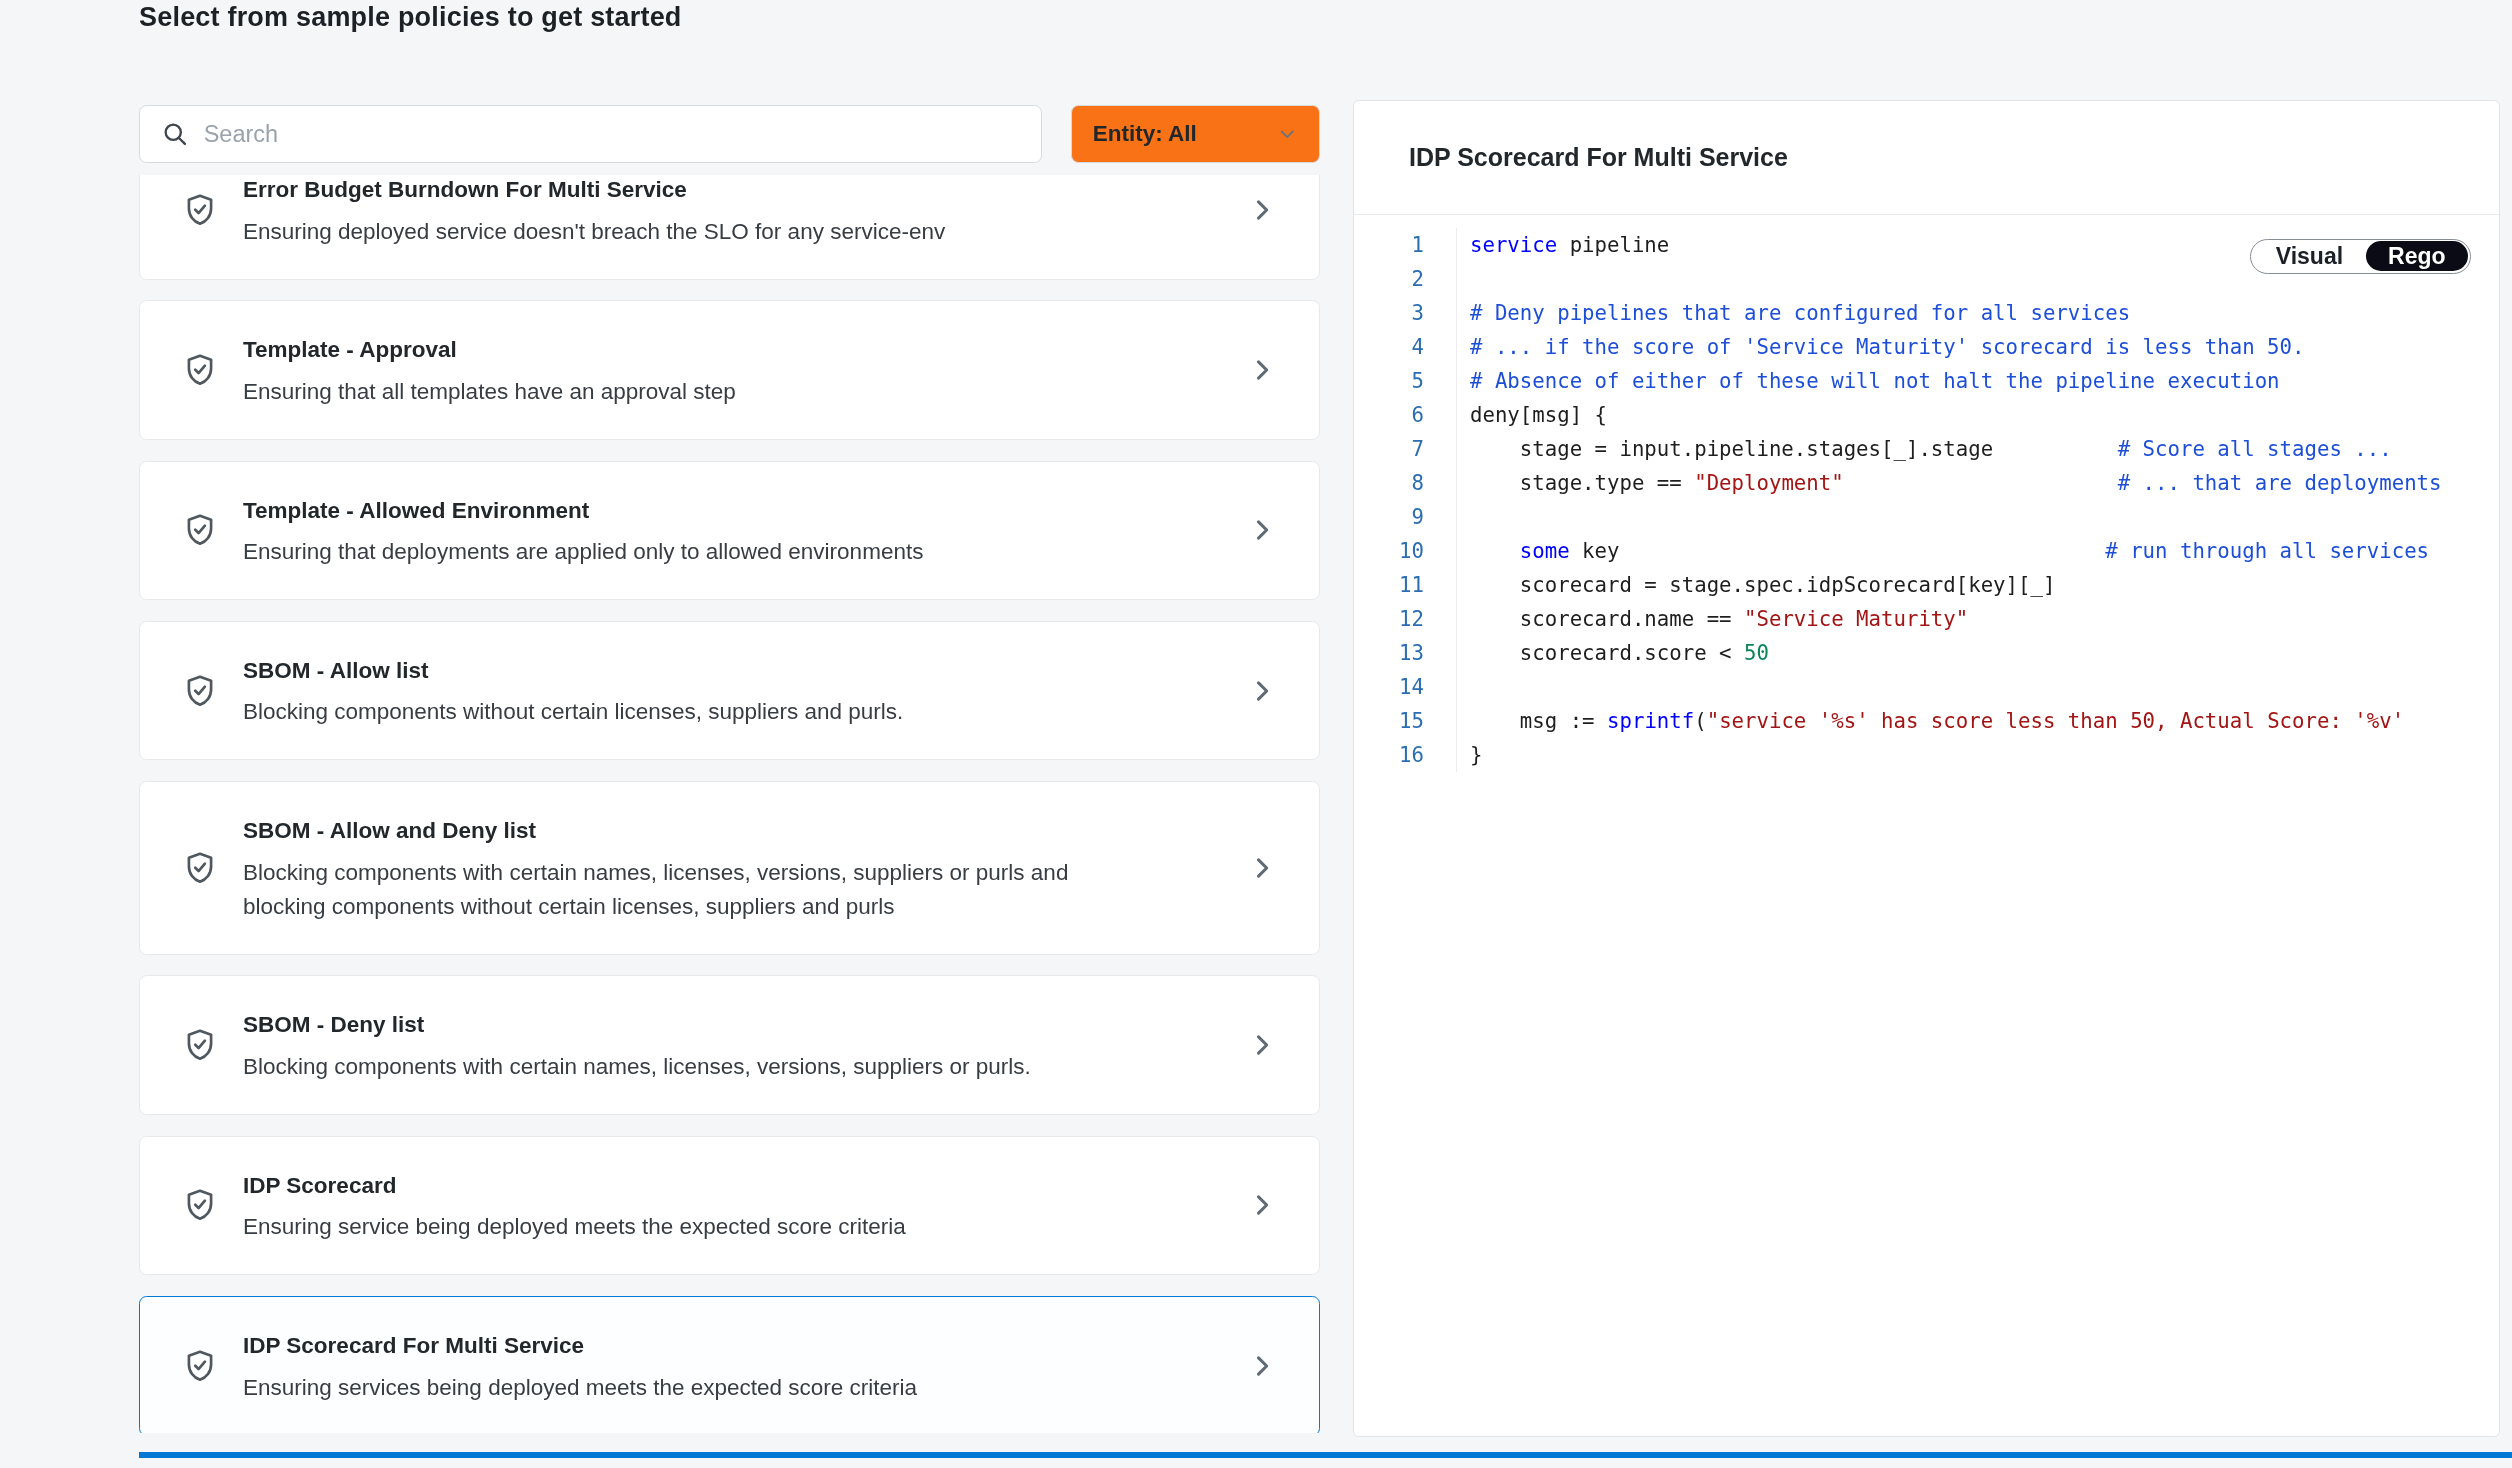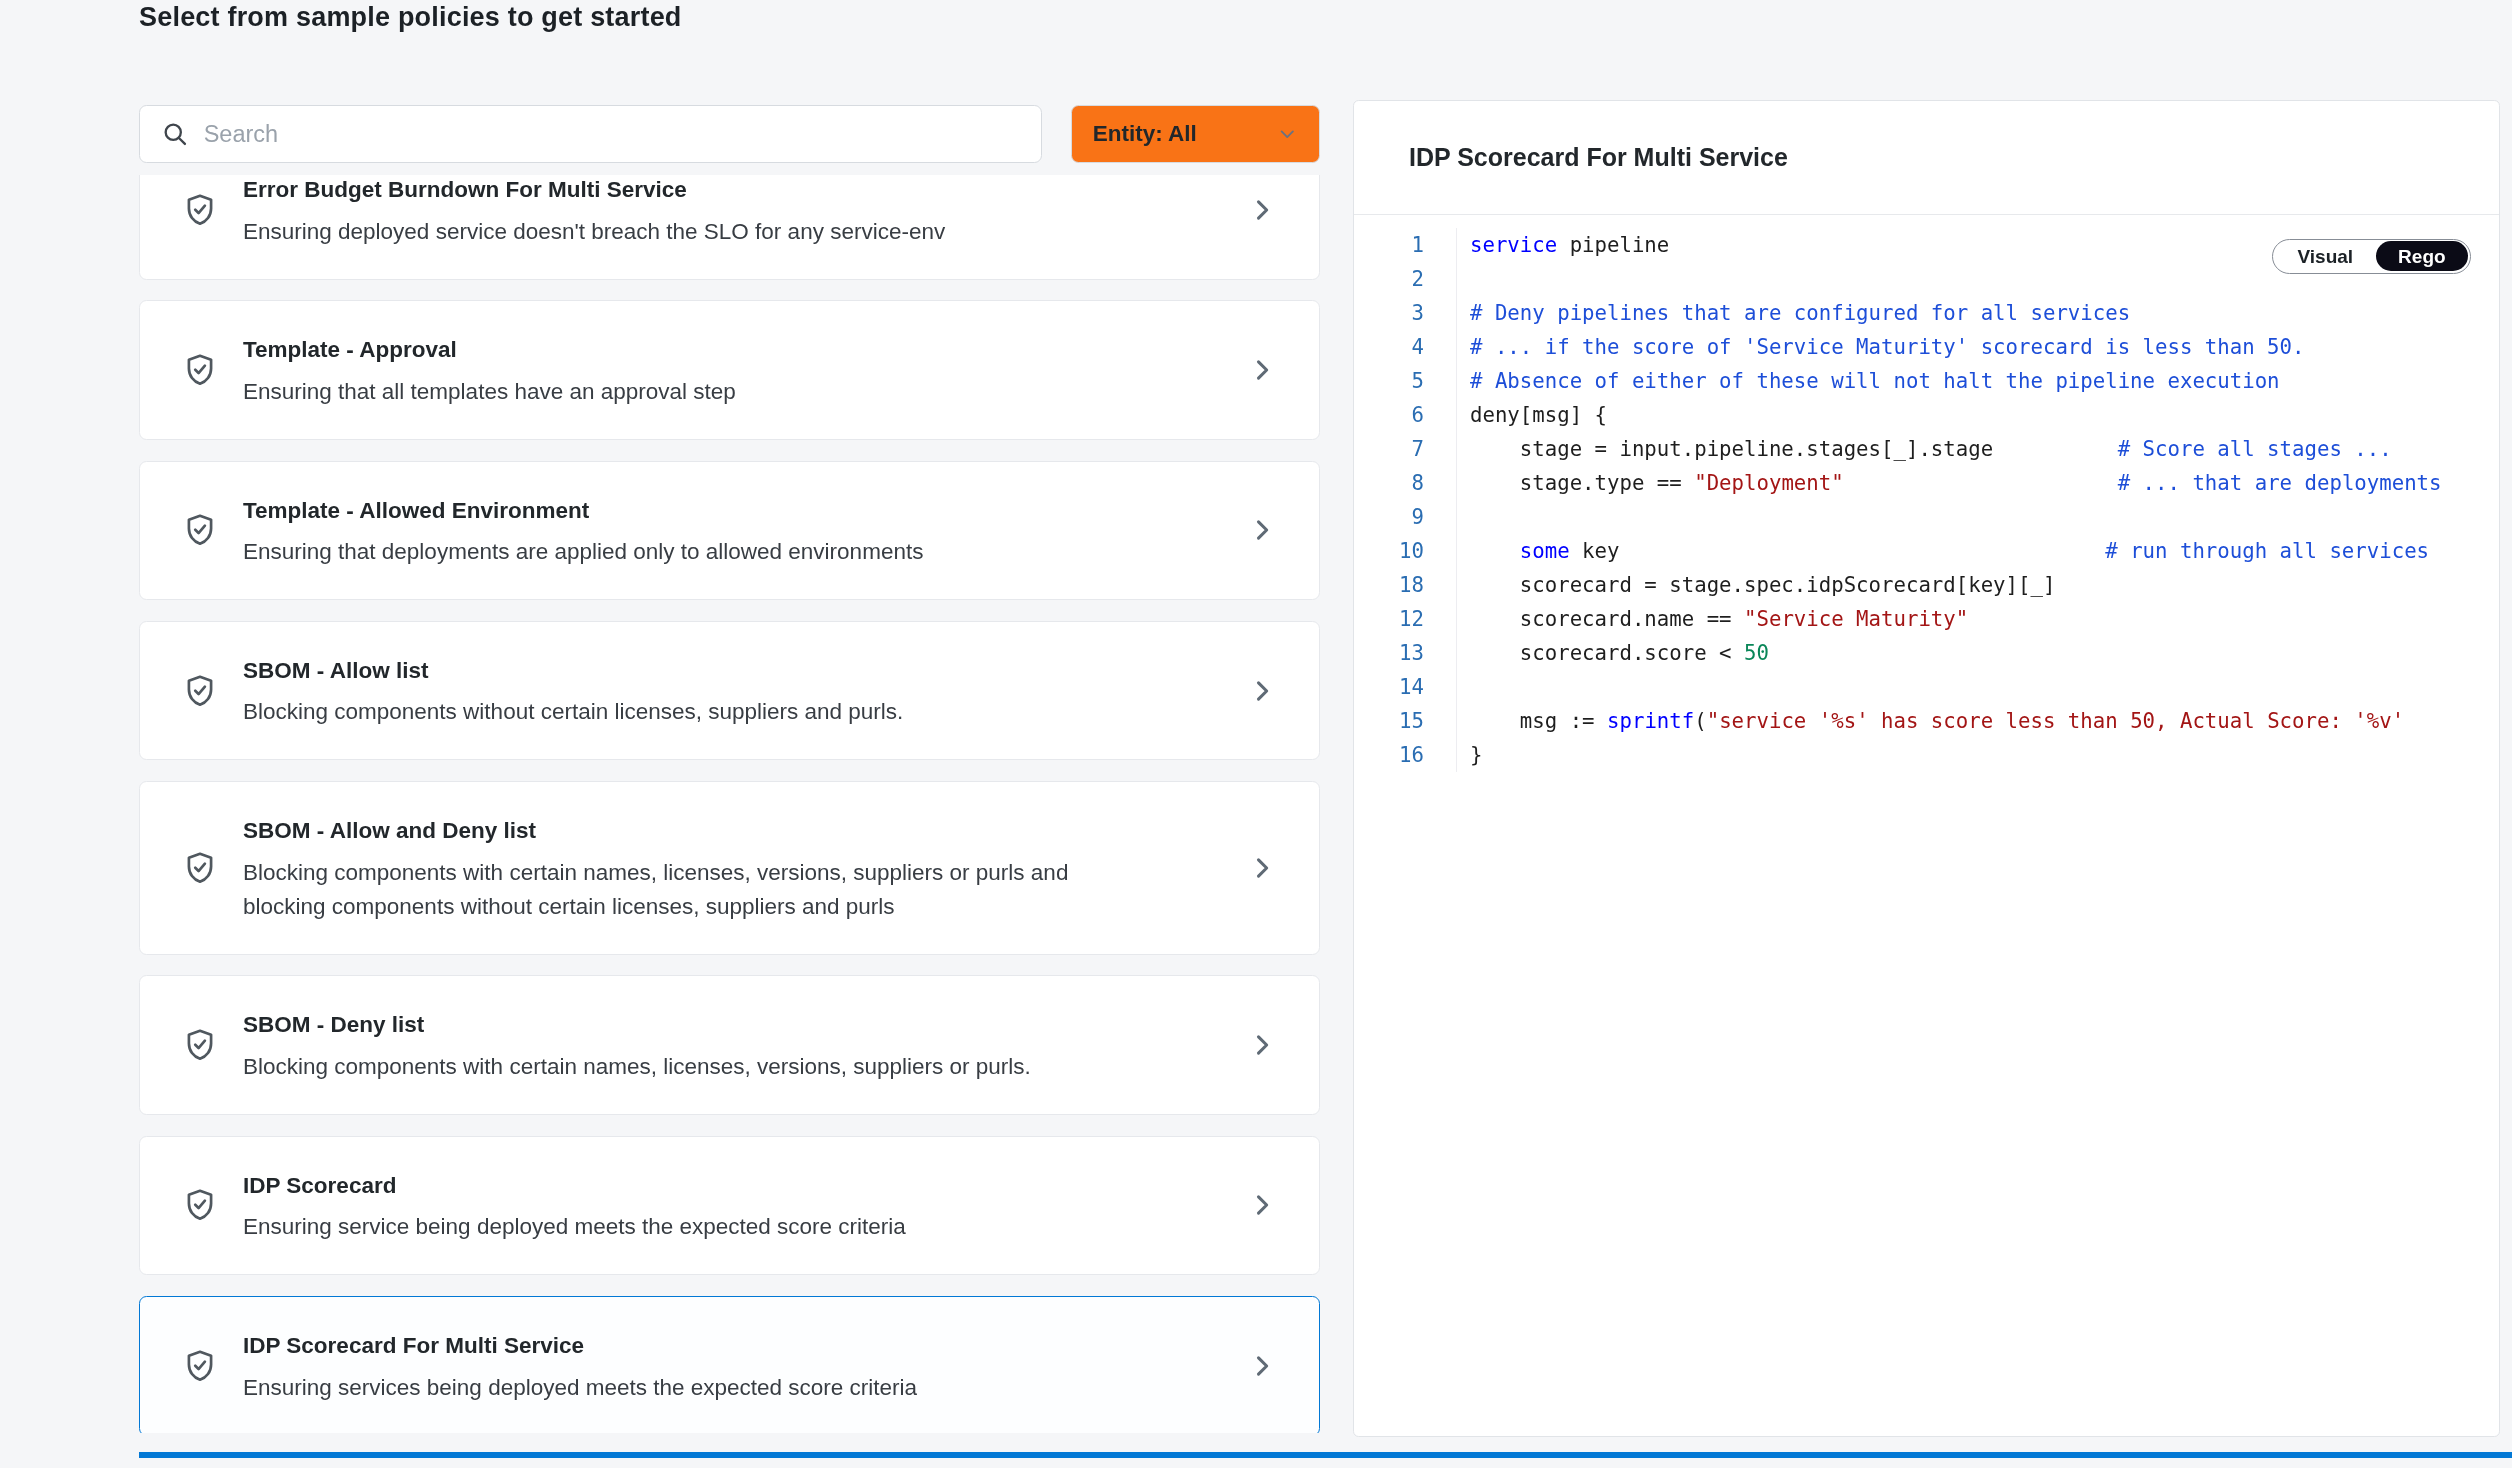--- a/index.html
+++ b/index.html
@@ -75,21 +75,21 @@
   .panel-title { font-size:25px; font-weight:700; color:#22272b; }
   .editor-wrap { position:relative; }
   .view-toggle {
     position:absolute; top:23.5px; right:28px; z-index:3;
     display:flex; align-items:center;
     background:#fff; border:0.9px solid #878d96; border-radius:938px;
     height:35px; padding:1.9px; 
   }
   .toggle-option {
     font-family:"Liberation Sans", sans-serif;
-    font-size:19px; font-weight:600; color:#1b2126;
+    font-size:23px; font-weight:600; color:#1b2126;
     border:none; background:transparent; height:100%;
     padding:0 22.5px; border-radius:938px; cursor:pointer; line-height:1;
   }
   .toggle-option.active { background:#0b0b16; color:#fff; }
   .editor {
     padding-top:13px;
     font-family:"DejaVu Sans Mono", monospace;
     font-size:20.7px;
   }
   .code-line { display:flex; height:34px; line-height:34px; white-space:pre; overflow:hidden; }
@@ -284,21 +284,21 @@
         <div class="code-line"><span class="gutter">1</span><span class="code-text"><span class="tk-k">service</span><span class="tk-p"> pipeline</span></span></div>
         <div class="code-line"><span class="gutter">2</span><span class="code-text"></span></div>
         <div class="code-line"><span class="gutter">3</span><span class="code-text"><span class="tk-c"># Deny pipelines that are configured for all services</span></span></div>
         <div class="code-line"><span class="gutter">4</span><span class="code-text"><span class="tk-c"># ... if the score of 'Service Maturity' scorecard is less than 50.</span></span></div>
         <div class="code-line"><span class="gutter">5</span><span class="code-text"><span class="tk-c"># Absence of either of these will not halt the pipeline execution</span></span></div>
         <div class="code-line"><span class="gutter">6</span><span class="code-text"><span class="tk-p">deny[msg] {</span></span></div>
         <div class="code-line"><span class="gutter">7</span><span class="code-text"><span class="tk-p">    stage = input.pipeline.stages[_].stage          </span><span class="tk-c"># Score all stages ...</span></span></div>
         <div class="code-line"><span class="gutter">8</span><span class="code-text"><span class="tk-p">    stage.type == </span><span class="tk-s">"Deployment"</span><span class="tk-p">                      </span><span class="tk-c"># ... that are deployments</span></span></div>
         <div class="code-line"><span class="gutter">9</span><span class="code-text"></span></div>
         <div class="code-line"><span class="gutter">10</span><span class="code-text"><span class="tk-p">    </span><span class="tk-k">some</span><span class="tk-p"> key                                       </span><span class="tk-c"># run through all services</span></span></div>
-        <div class="code-line"><span class="gutter">18</span><span class="code-text"><span class="tk-p">    scorecard = stage.spec.idpScorecard[key][_]</span></span></div>
+        <div class="code-line"><span class="gutter">11</span><span class="code-text"><span class="tk-p">    scorecard = stage.spec.idpScorecard[key][_]</span></span></div>
         <div class="code-line"><span class="gutter">12</span><span class="code-text"><span class="tk-p">    scorecard.name == </span><span class="tk-s">"Service Maturity"</span></span></div>
         <div class="code-line"><span class="gutter">13</span><span class="code-text"><span class="tk-p">    scorecard.score &lt; </span><span class="tk-n">50</span></span></div>
         <div class="code-line"><span class="gutter">14</span><span class="code-text"></span></div>
         <div class="code-line"><span class="gutter">15</span><span class="code-text"><span class="tk-p">    msg := </span><span class="tk-k">sprintf</span><span class="tk-p">(</span><span class="tk-s">"service '%s' has score less than 50, Actual Score: '%v'</span></span></div>
         <div class="code-line"><span class="gutter">16</span><span class="code-text"><span class="tk-p">}</span></span></div>
       </div>
   </div>
 </section>
 
 <div class="bottom-accent"></div>

